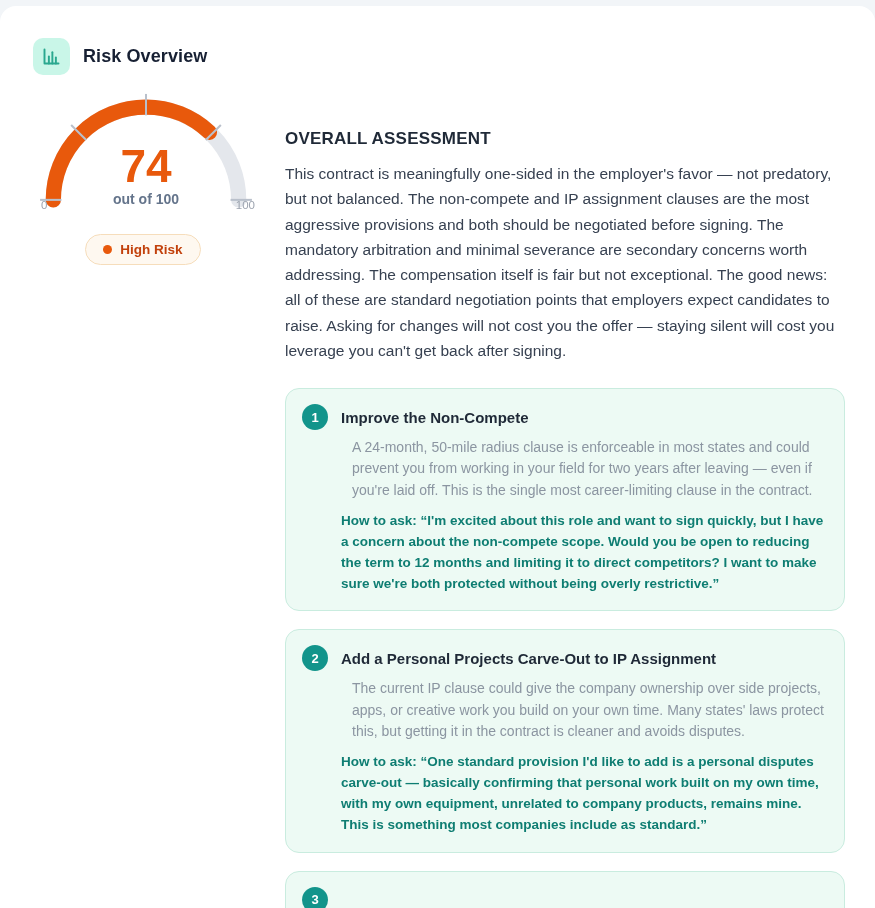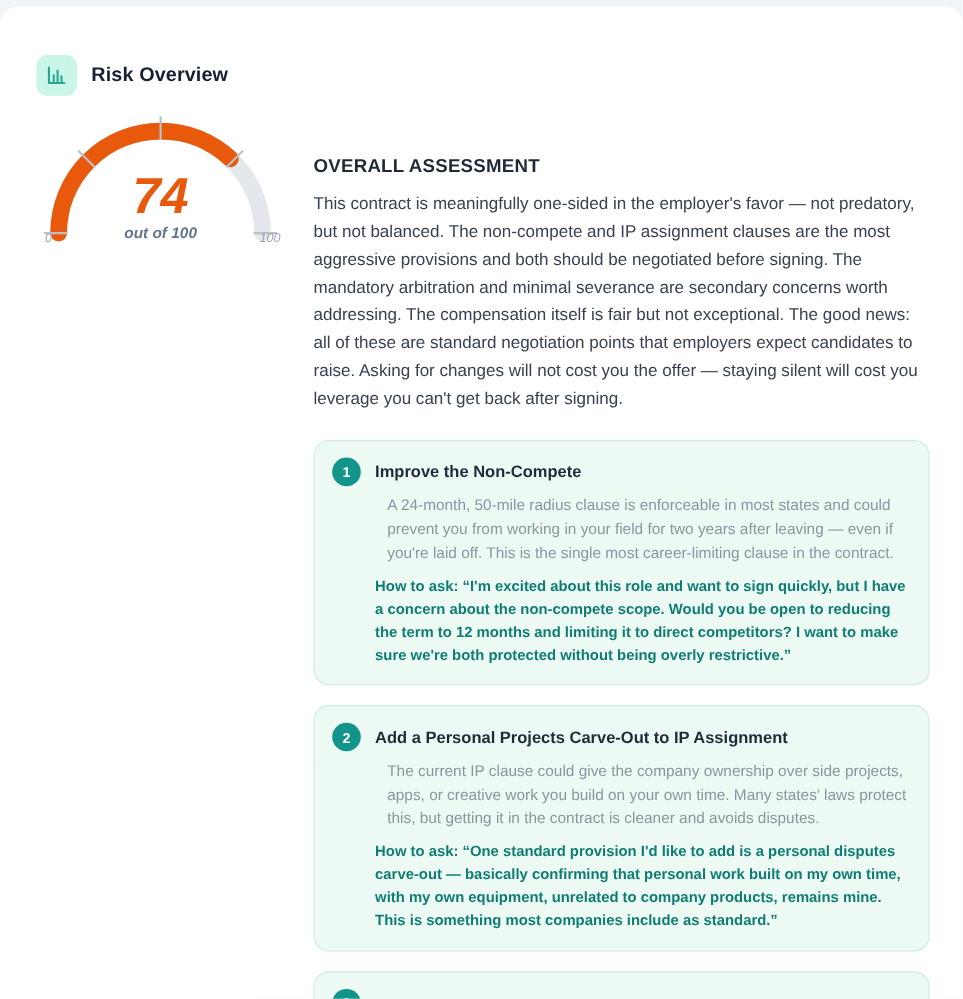--- a/index.html
+++ b/index.html
@@ -11,35 +11,35 @@
   }
   .page { width: 875px; height: 908px; overflow: hidden; }
   .card {
     margin-top: 6px;
     background: #ffffff;
     border-radius: 16px 16px 0 0;
     min-height: 902px;
     padding: 32px 30px 0 33px;
   }
   
-  .hdr { display: flex; align-items: center; gap: 13px; margin-bottom: 12px; margin-top: 12px; }
+  .hdr { display: flex; align-items: center; gap: 13px; margin-bottom: 12px; }
   .hdr-icon {
     width: 37px; height: 37px; border-radius: 10px;
     background: #c9f6e8; display: flex; align-items: center; justify-content: center;
     flex: none;
   }
   .hdr-title { font-size: 18px; font-weight: bold; color: #172033; letter-spacing: 0.1px; }
 
   
   .content { display: flex; gap: 26px; align-items: flex-start; }
   .left-col { width: 226px; flex: none; padding-top: 2px; }
   .right-col { flex: 1; min-width: 0; padding-top: 2px; }
 
   
-  .gauge-wrap { position: relative; width: 220px; height: 130px; margin-left: 3px; font-style: italic; }
+  .gauge-wrap { position: relative; width: 220px; height: 130px; margin-left: 3px; }
   .gauge-svg { position: absolute; left: 0; top: 0; }
   .gauge-score {
     position: absolute; left: 0; right: 0; top: 54px;
     text-align: center; font-size: 46px; font-weight: 800; color: #e8590c;
     line-height: 1;
   }
   .gauge-sub {
     position: absolute; left: 0; right: 0; top: 102px;
     text-align: center; font-size: 14px; font-weight: bold; color: #64748b;
   }
@@ -116,20 +116,26 @@
               <line x1="108" y1="25" x2="108" y2="4"></line>
               <line x1="166.7" y1="49.3" x2="181.5" y2="34.5"></line>
               <line x1="191" y1="108" x2="212" y2="108"></line>
             </g>
           </svg>
           <div class="gauge-score">74</div>
           <div class="gauge-sub">out of 100</div>
           <div class="gauge-min">0</div>
           <div class="gauge-max">100</div>
         </div>
+        <div class="badge-row">
+          <div class="risk-badge">
+            <span class="risk-dot"></span>
+            <span>High Risk</span>
+          </div>
+        </div>
       </div>
 
       <div class="right-col">
         <div class="assess-hdr">OVERALL ASSESSMENT</div>
         <div class="assess-body">This contract is meaningfully one-sided in the employer's favor — not predatory, but not balanced. The non-compete and IP assignment clauses are the most aggressive provisions and both should be negotiated before signing. The mandatory arbitration and minimal severance are secondary concerns worth addressing. The compensation itself is fair but not exceptional. The good news: all of these are standard negotiation points that employers expect candidates to raise. Asking for changes will not cost you the offer — staying silent will cost you leverage you can't get back after signing.</div>
 
 
         <div class="neg-card">
           <div class="neg-card-head">
             <div class="neg-num">1</div>

